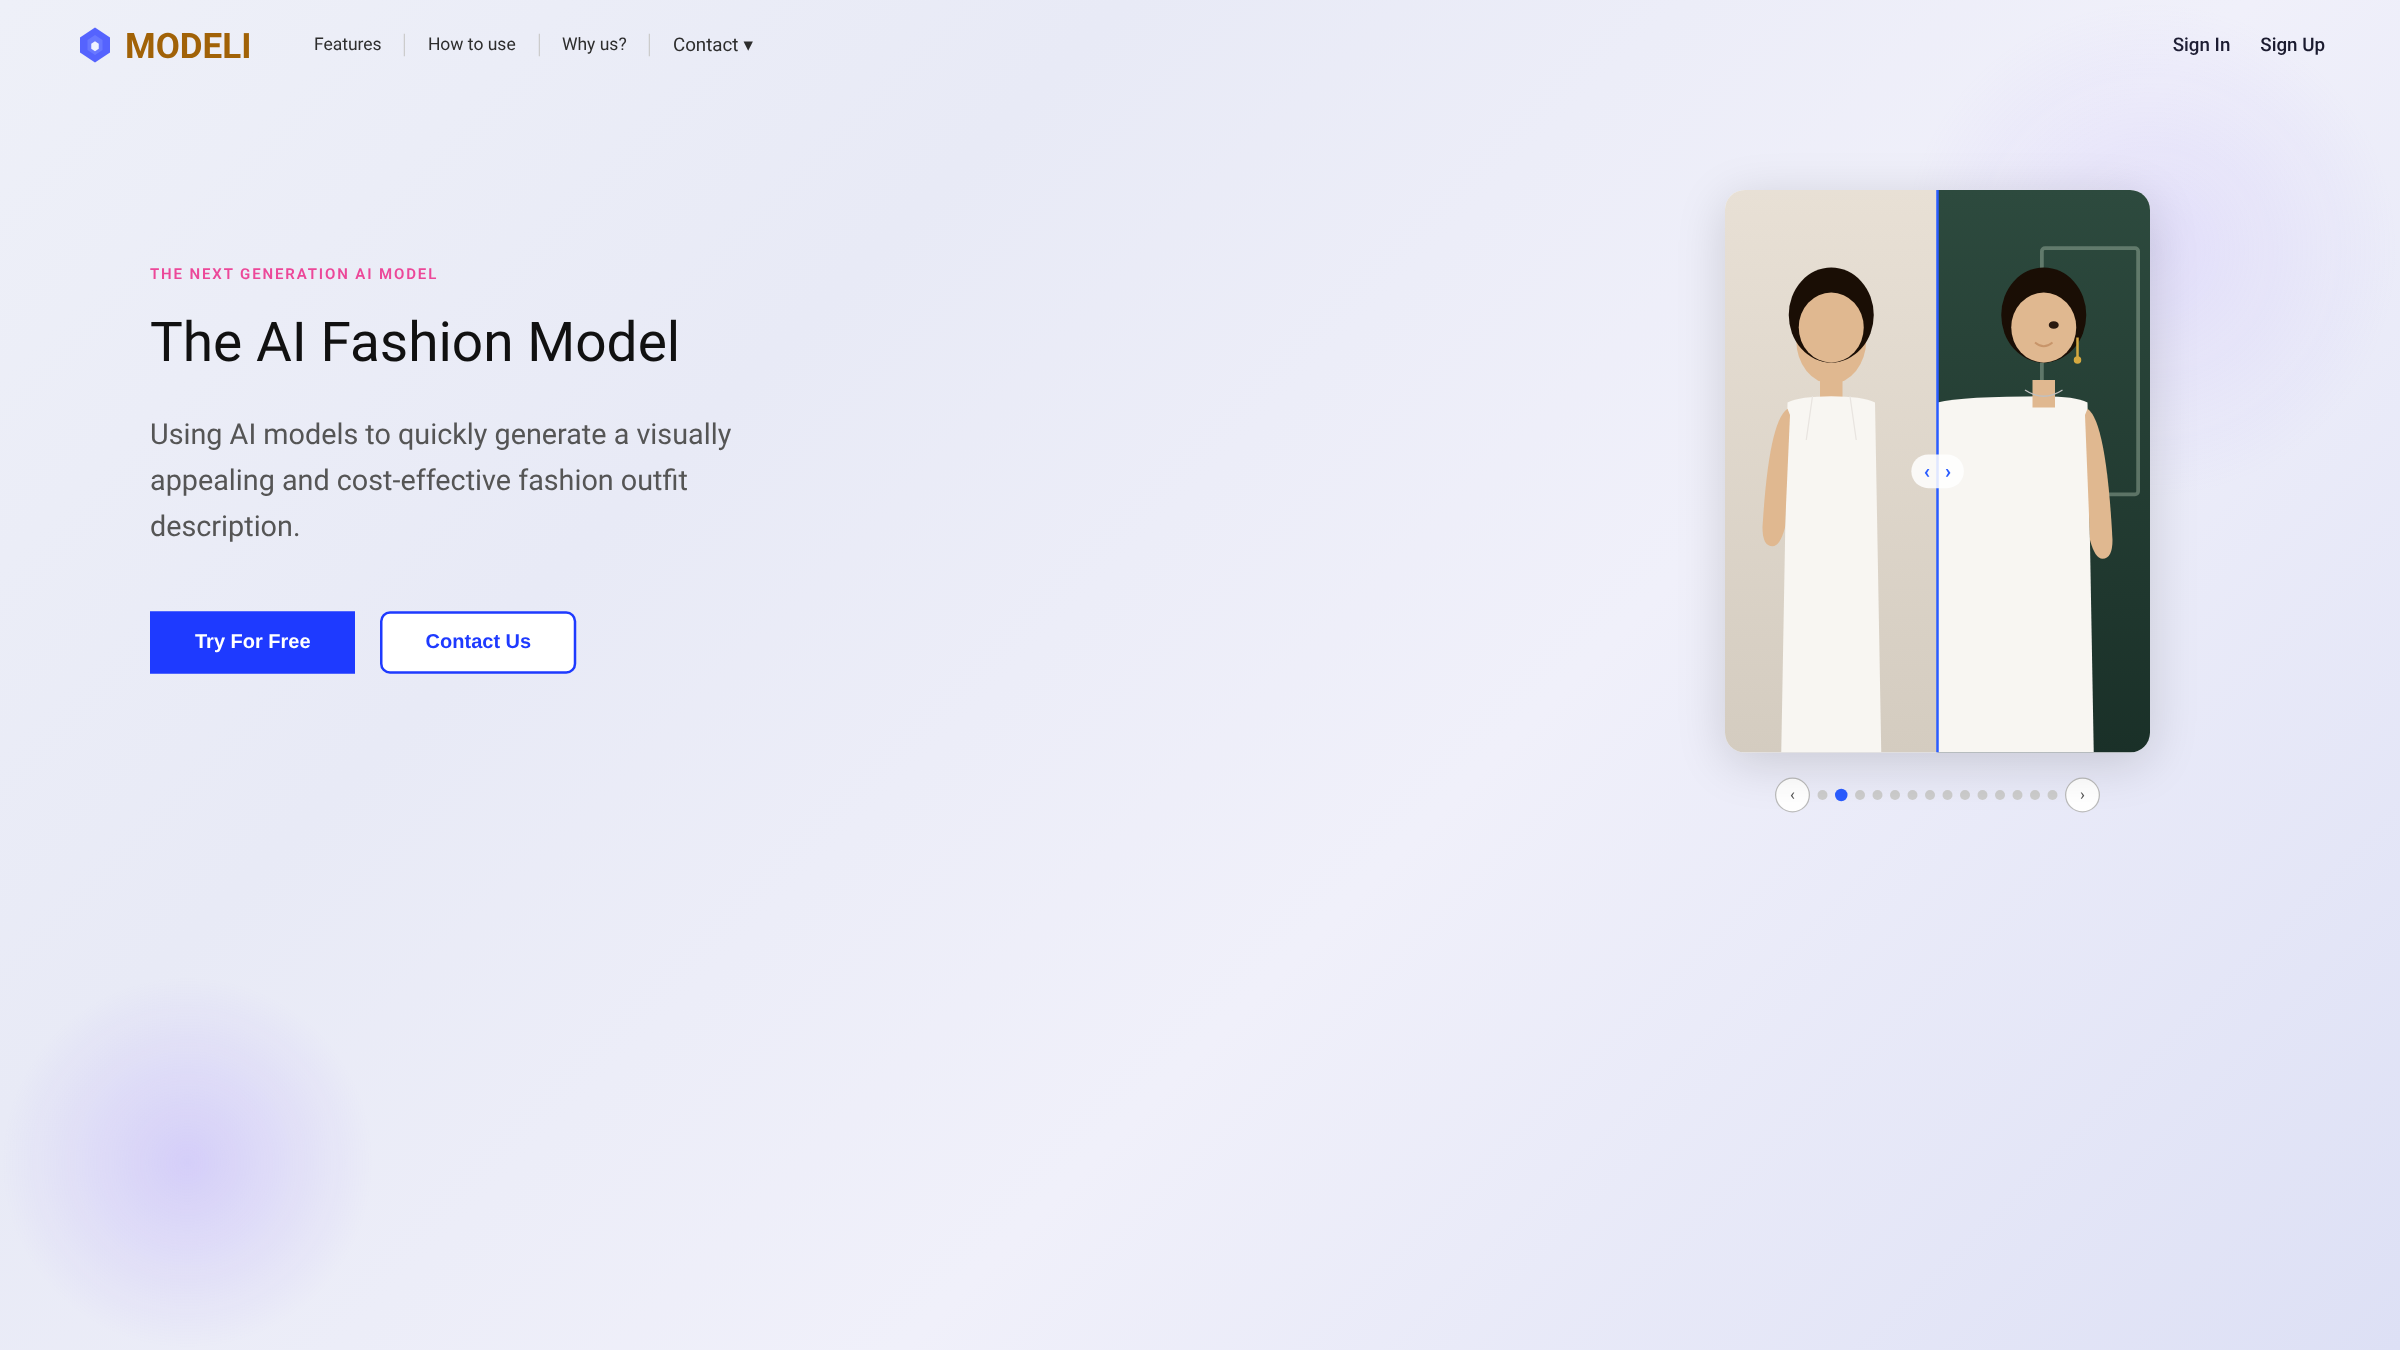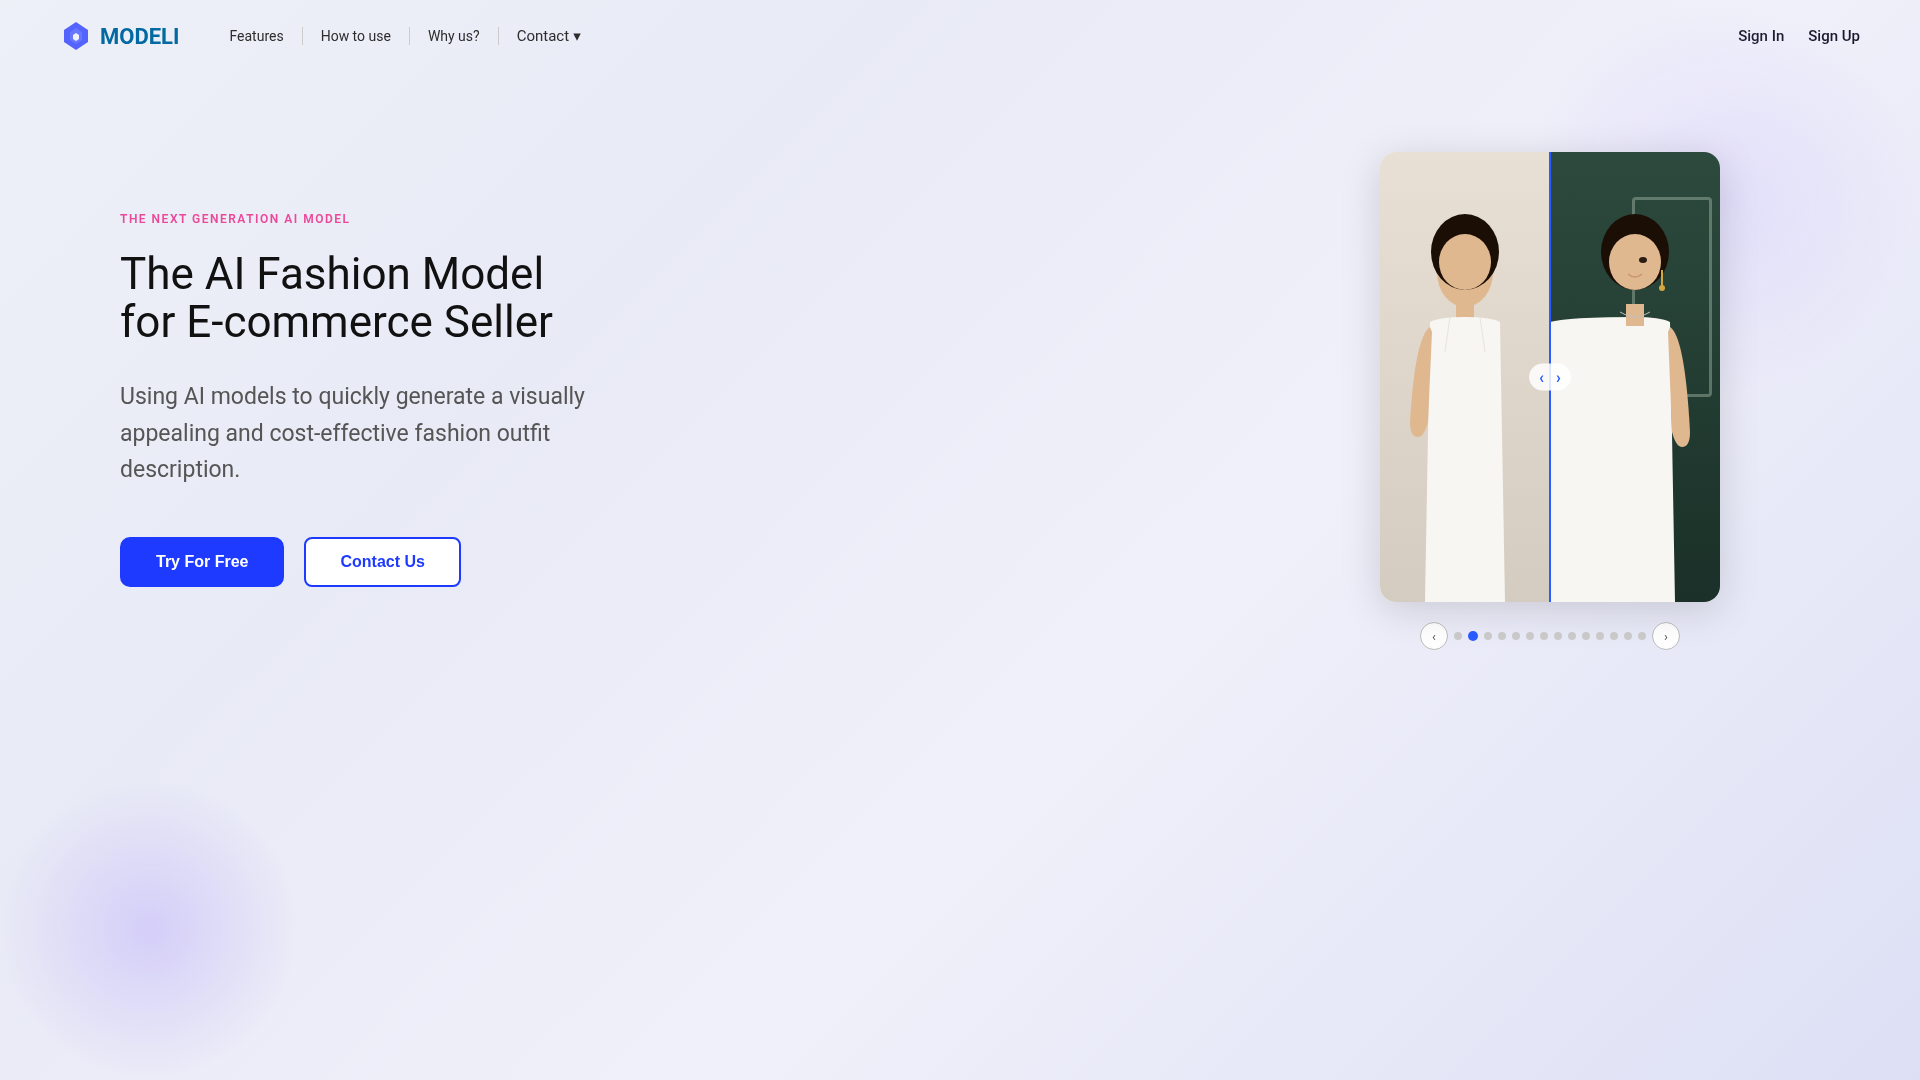--- a/index.html
+++ b/index.html
@@ -29,23 +29,23 @@
     .nav-left {
       display: flex;
       align-items: center;
       gap: 40px;
     }
 
     .logo {
       display: flex;
       align-items: center;
       gap: 8px;
-      font-size: 22px;
+      font-size: 28px;
       font-weight: 700;
-      color: #0369a1;
+      color: #a16207;
       text-decoration: none;
     }
 
     .logo-icon {
       width: 32px;
       height: 32px;
     }
 
     .nav-links {
       display: flex;
@@ -139,21 +139,21 @@
     .hero-buttons {
       display: flex;
       gap: 20px;
       align-items: center;
     }
 
     .btn-primary {
       background: #1e3aff;
       color: white;
       border: none;
-      border-radius: 10px;
+      border-radius: 0;
       padding: 16px 36px;
       font-size: 16px;
       font-weight: 600;
       cursor: pointer;
       transition: background 0.2s;
     }
 
     .btn-secondary {
       background: white;
       color: #1e3aff;
@@ -349,21 +349,20 @@
     <span class="sign-up">Sign Up</span>
   </div>
 </nav>
 
 <section class="hero">
 
   <div class="hero-text">
     <p class="hero-tag">THE NEXT GENERATION AI MODEL</p>
     <h1 class="hero-title">
       <span>The AI Fashion Model</span><br>
-      <span>for E-commerce Seller</span>
     </h1>
     <p class="hero-desc">Using AI models to quickly generate a visually appealing and cost-effective fashion outfit description.</p>
     <div class="hero-buttons">
       <button class="btn-primary">Try For Free</button>
       <button class="btn-secondary">Contact Us</button>
     </div>
   </div>
 
   <div class="hero-image-container">
     <div class="hero-image-card">

